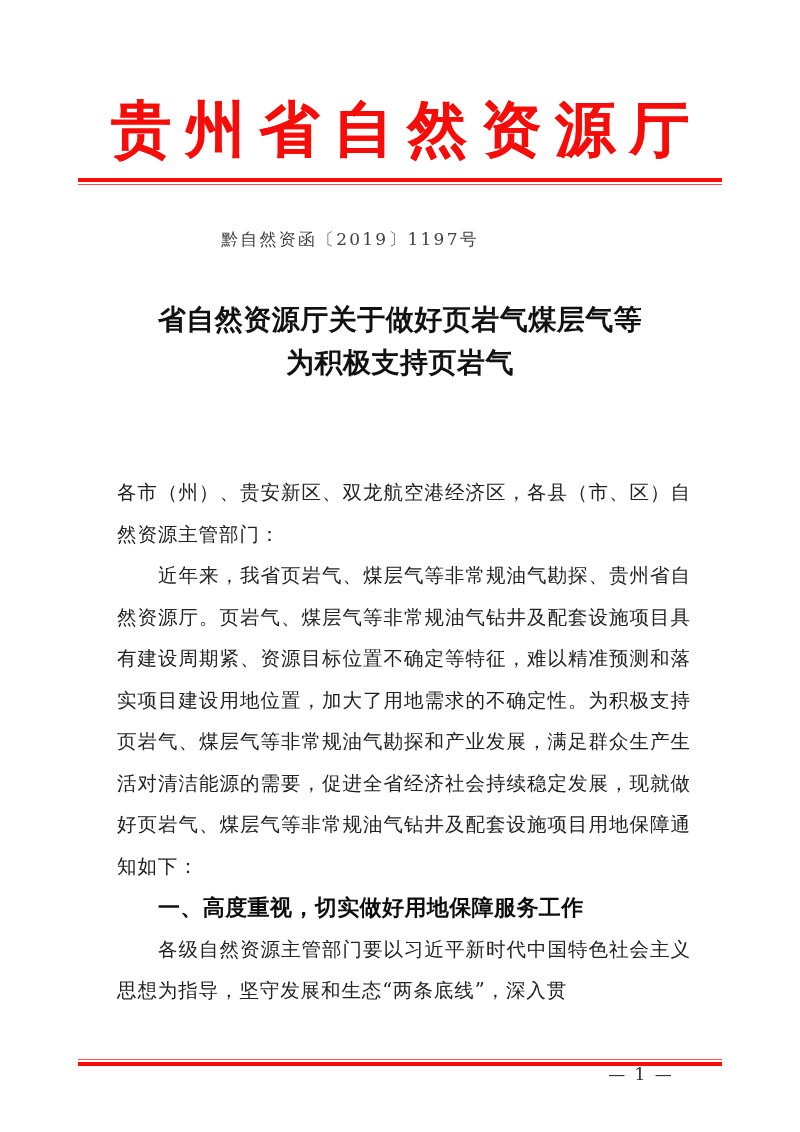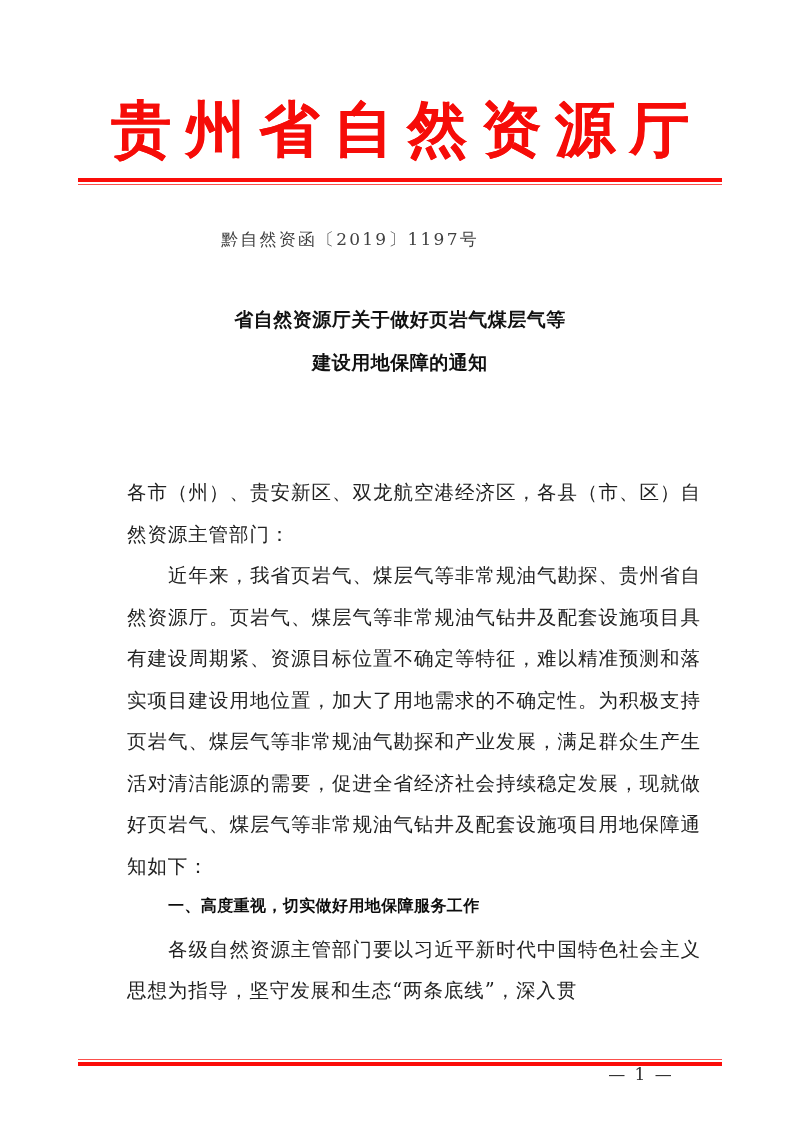--- a/index.html
+++ b/index.html
@@ -87,51 +87,51 @@
     position: absolute;
     left: 100px;
     top: 298px;
     width: 600px;
     text-align: center;
   }
   .doc-title .title-line {
     display: block;
     font-family: "DejaVu Serif", "Liberation Serif", serif;
     font-weight: 700;
-    font-size: 19px;
+    font-size: 28px;
     line-height: 43px;
     letter-spacing: 0.5px;
     color: #111111;
     white-space: nowrap;
   }
 
   
   .body-block {
     position: absolute;
-    left: 127px;
+    left: 117px;
     top: 472px;
     width: 574px;
   }
   .body-block p {
     margin: 0;
     font-family: "DejaVu Serif", "Liberation Serif", serif;
     font-size: 19.5px;
     line-height: 41.5px;
     letter-spacing: 0.9px;
     color: #222222;
     text-align: justify;
     text-justify: inter-ideograph;
   }
   .body-block p.indent {
     text-indent: 41px;
   }
   .body-block p.section-heading {
-    font-family: Liberation Mono, monospace;
+    font-family: Liberation Serif, serif;
     font-weight: 700;
-    font-size: 16px;
+    font-size: 22px;
     letter-spacing: 0.4px;
     text-indent: 41px;
     color: #0d0d0d;
   }
 
   
   .footer-rule {
     position: absolute;
     left: 78px;
     top: 1059px;
@@ -177,21 +177,21 @@
     <div class="rule-gap"></div>
     <div class="rule-thin"></div>
   </div>
 
   <div class="doc-number">
     <span>黔自然资函〔2019〕1197号</span>
   </div>
 
   <div class="doc-title">
     <span class="title-line">省自然资源厅关于做好页岩气煤层气等</span>
-    <span class="title-line">建设用地保障的通知</span>
+    <span class="title-line">为积极支持页岩气</span>
   </div>
 
   <div class="body-block">
     <p>各市（州）、贵安新区、双龙航空港经济区，各县（市、区）自然资源主管部门：</p>
     <p class="indent">近年来，我省页岩气、煤层气等非常规油气勘探、贵州省自然资源厅。页岩气、煤层气等非常规油气钻井及配套设施项目具有建设周期紧、资源目标位置不确定等特征，难以精准预测和落实项目建设用地位置，加大了用地需求的不确定性。为积极支持页岩气、煤层气等非常规油气勘探和产业发展，满足群众生产生活对清洁能源的需要，促进全省经济社会持续稳定发展，现就做好页岩气、煤层气等非常规油气钻井及配套设施项目用地保障通知如下：</p>
     <p class="section-heading">一、高度重视，切实做好用地保障服务工作</p>
     <p class="indent">各级自然资源主管部门要以习近平新时代中国特色社会主义思想为指导，坚守发展和生态“两条底线”，深入贯</p>
   </div>
 
   <div class="footer-rule">

